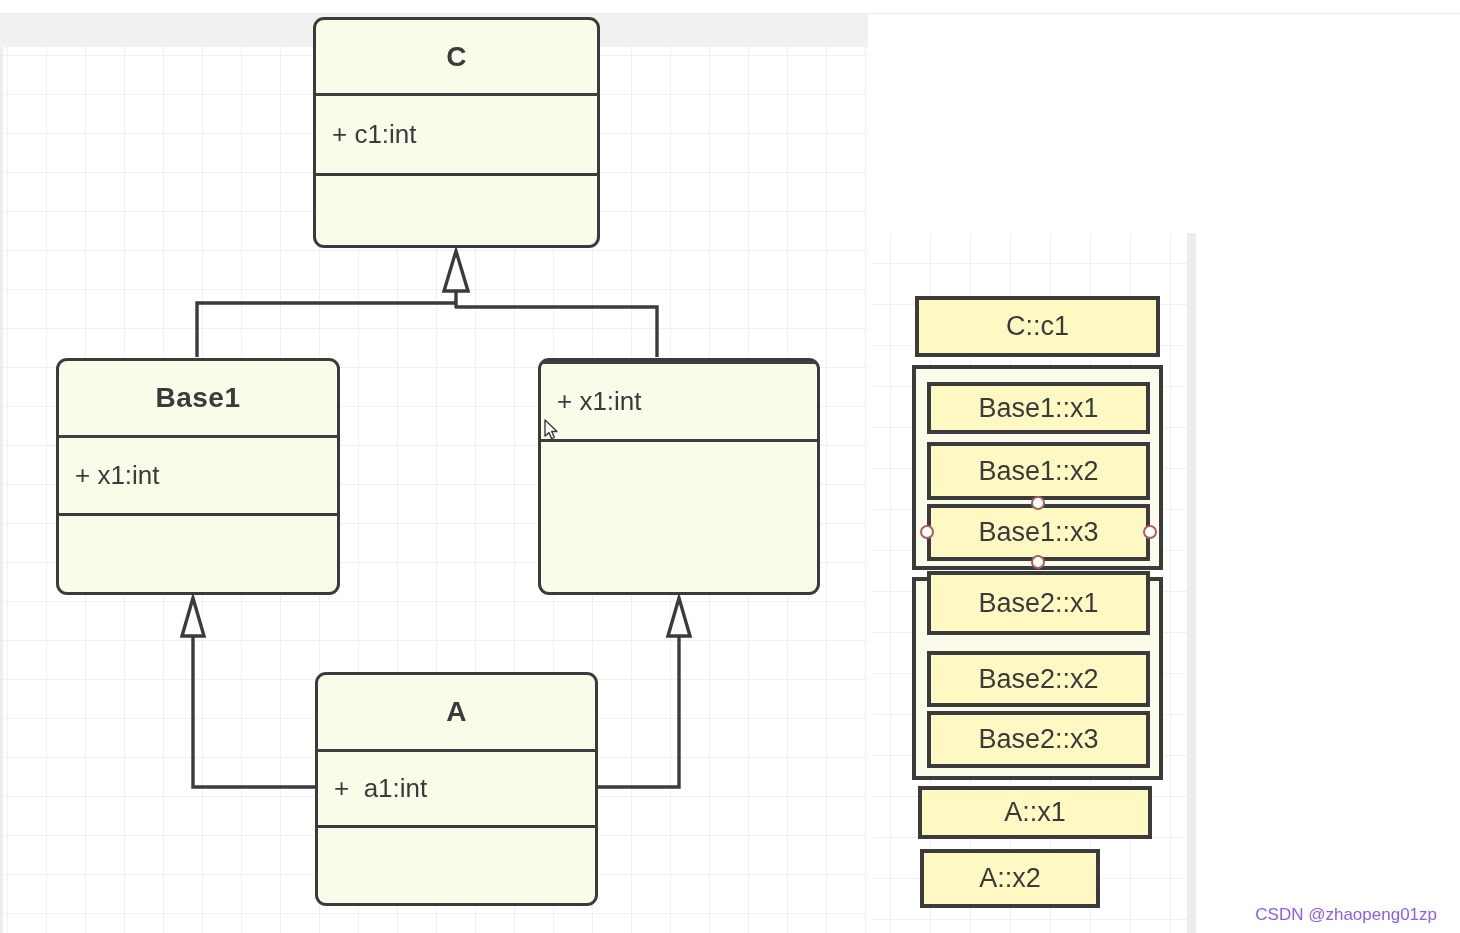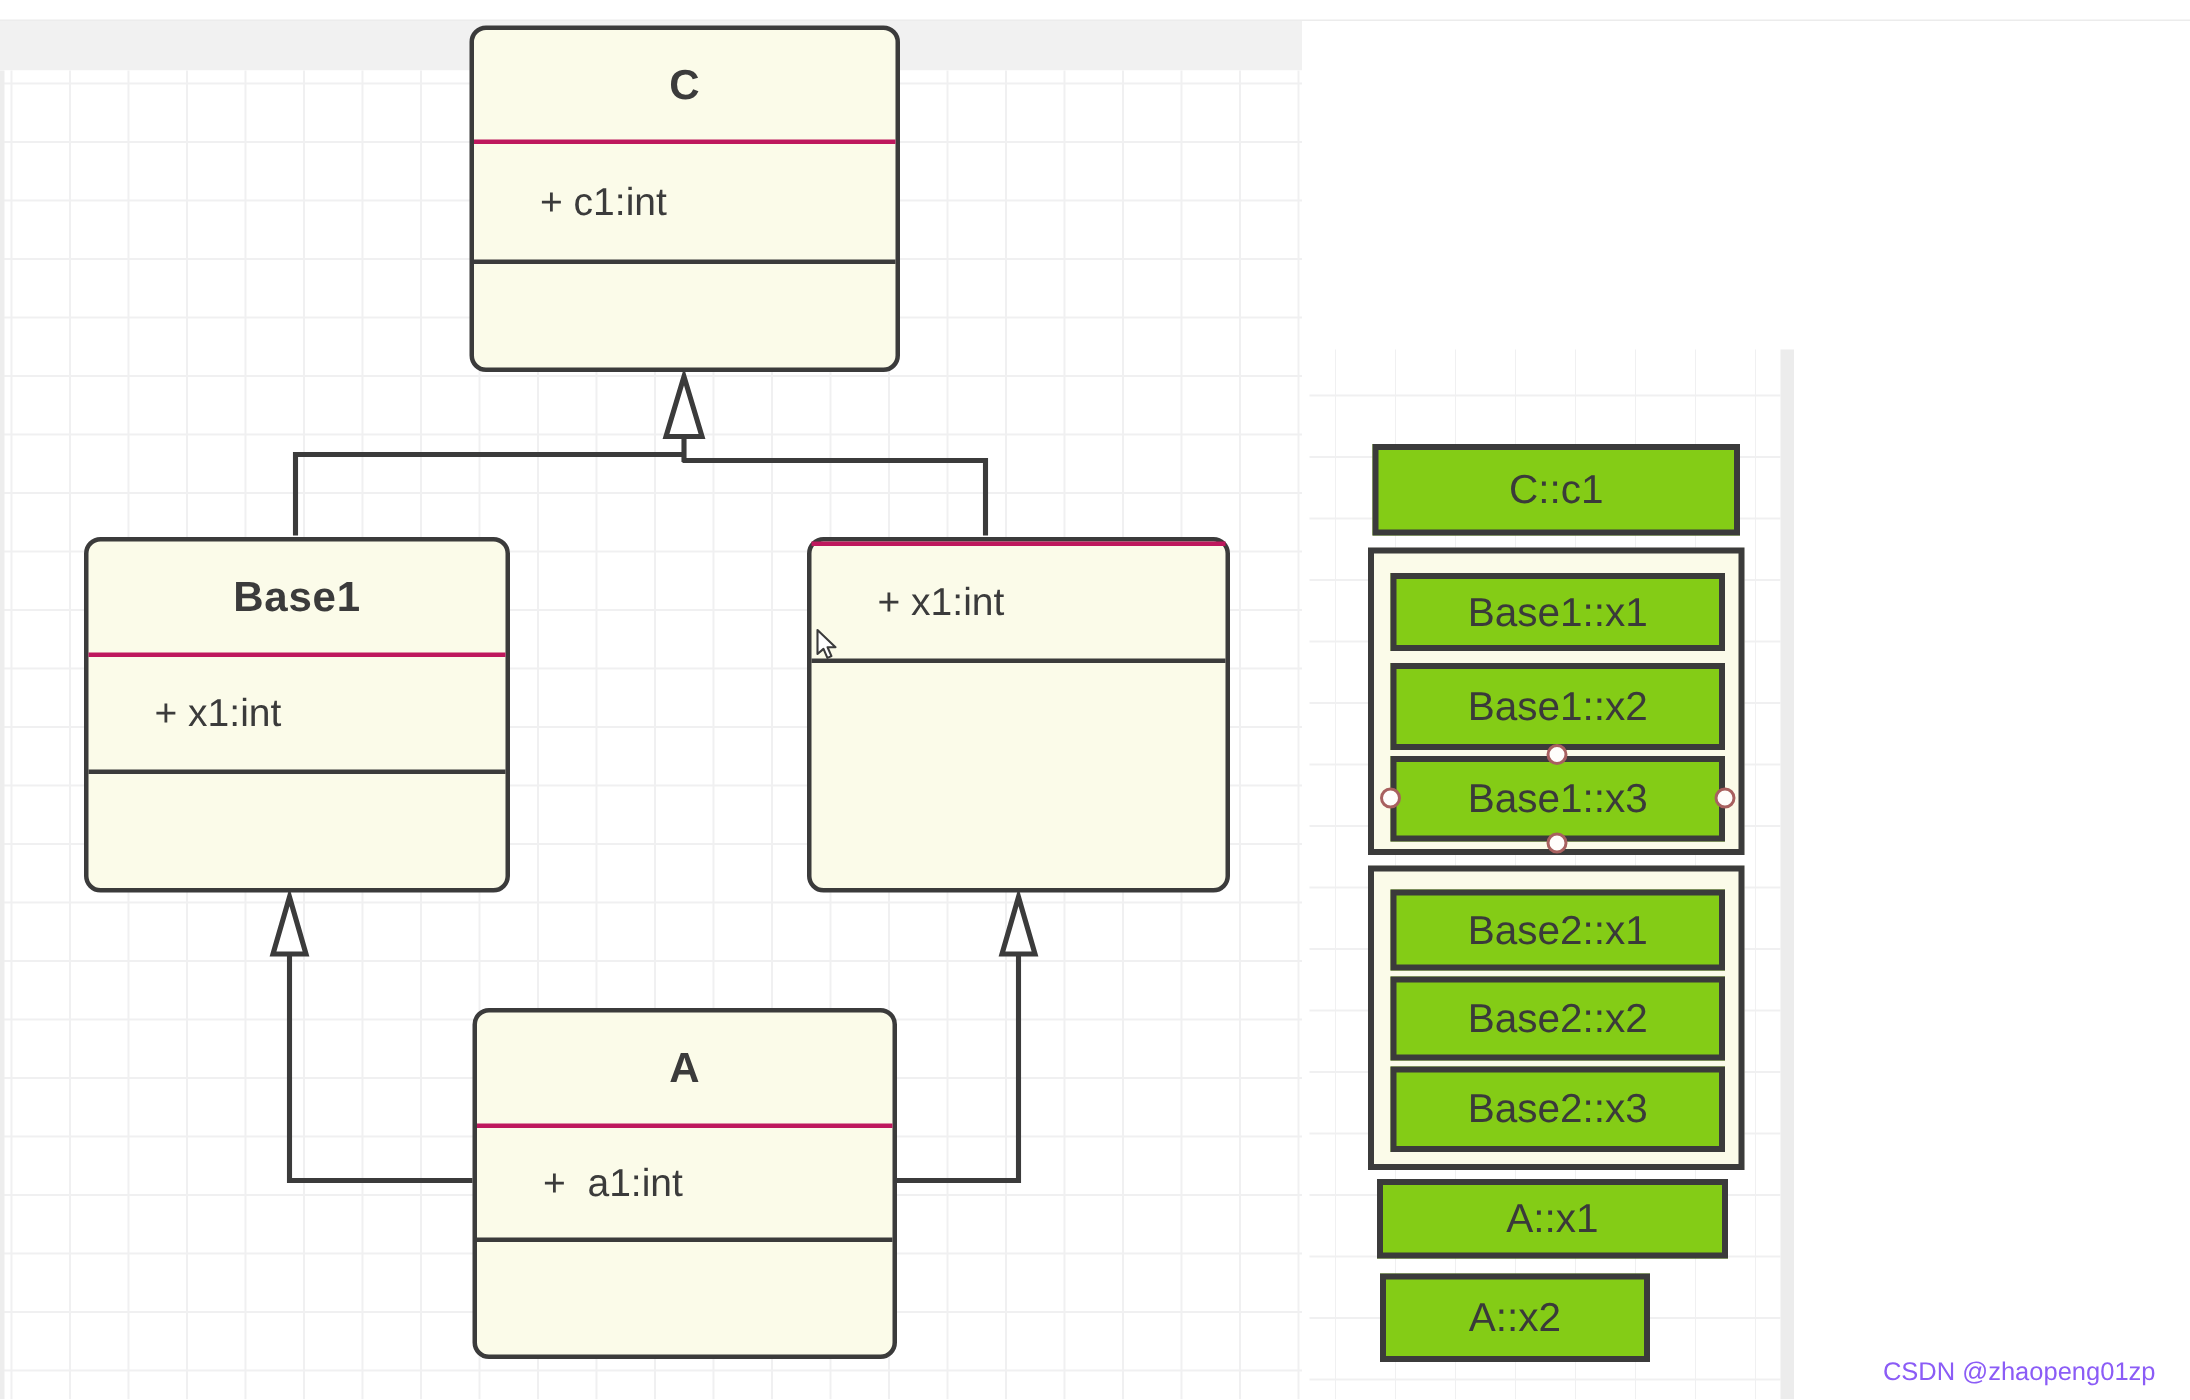--- a/index.html
+++ b/index.html
@@ -22,26 +22,26 @@
 
   svg.connectors{position:absolute;left:0;top:0;pointer-events:none;}
 
   .cls{
     position:absolute;display:flex;flex-direction:column;
     background:#fbfbe9;border:3px solid #3b3b3b;border-radius:11px;
     box-sizing:border-box;
   }
   .cls .t{display:flex;align-items:center;justify-content:center;
     font-weight:bold;font-size:28px;letter-spacing:.5px;}
-  .cls .a{display:flex;align-items:center;border-top:3px solid #be185d;
-    padding-left:44px;font-size:26px;white-space:pre;}
+  .cls .a{display:flex;align-items:center;border-top:3px solid #404040;
+    padding-left:16px;font-size:26px;white-space:pre;}
   .cls .e{flex:1;border-top:3px solid #3b3b3b;}
 
   .mem{
-    position:absolute;box-sizing:border-box;background:#84cc16;
+    position:absolute;box-sizing:border-box;background:#fef9c3;
     border:4px solid #3b3b3b;display:flex;align-items:center;justify-content:center;
     font-size:27px;color:#3a3a3a;
   }
   .memgroup{position:absolute;box-sizing:border-box;background:#fbfbe9;border:4px solid #3b3b3b;}
 
   .handle{
     position:absolute;width:14px;height:14px;border-radius:50%;
     background:#fffdfb;border:2.5px solid #a8605f;box-sizing:border-box;
   }
   .watermark{
@@ -102,21 +102,21 @@
   </div>
 
   <div class="mem" style="left:915px;top:296px;width:245px;height:61px">C::c1</div>
 
   <div class="memgroup" style="left:912px;top:365px;width:251px;height:205px"></div>
   <div class="mem" style="left:927px;top:382px;width:223px;height:52px">Base1::x1</div>
   <div class="mem" style="left:927px;top:442px;width:223px;height:58px">Base1::x2</div>
   <div class="mem" style="left:927px;top:504px;width:223px;height:57px">Base1::x3</div>
 
   <div class="memgroup" style="left:912px;top:577px;width:251px;height:203px"></div>
-  <div class="mem" style="left:927px;top:593px;width:223px;height:54px">Base2::x1</div>
+  <div class="mem" style="left:927px;top:571px;width:223px;height:64px">Base2::x1</div>
   <div class="mem" style="left:927px;top:651px;width:223px;height:56px">Base2::x2</div>
   <div class="mem" style="left:927px;top:711px;width:223px;height:57px">Base2::x3</div>
 
   <div class="mem" style="left:918px;top:786px;width:234px;height:53px">A::x1</div>
   <div class="mem" style="left:920px;top:849px;width:180px;height:59px">A::x2</div>
 
   <div class="handle" style="left:1031px;top:496px"></div>
   <div class="handle" style="left:920px;top:525px"></div>
   <div class="handle" style="left:1143px;top:525px"></div>
   <div class="handle" style="left:1031px;top:555px"></div>

